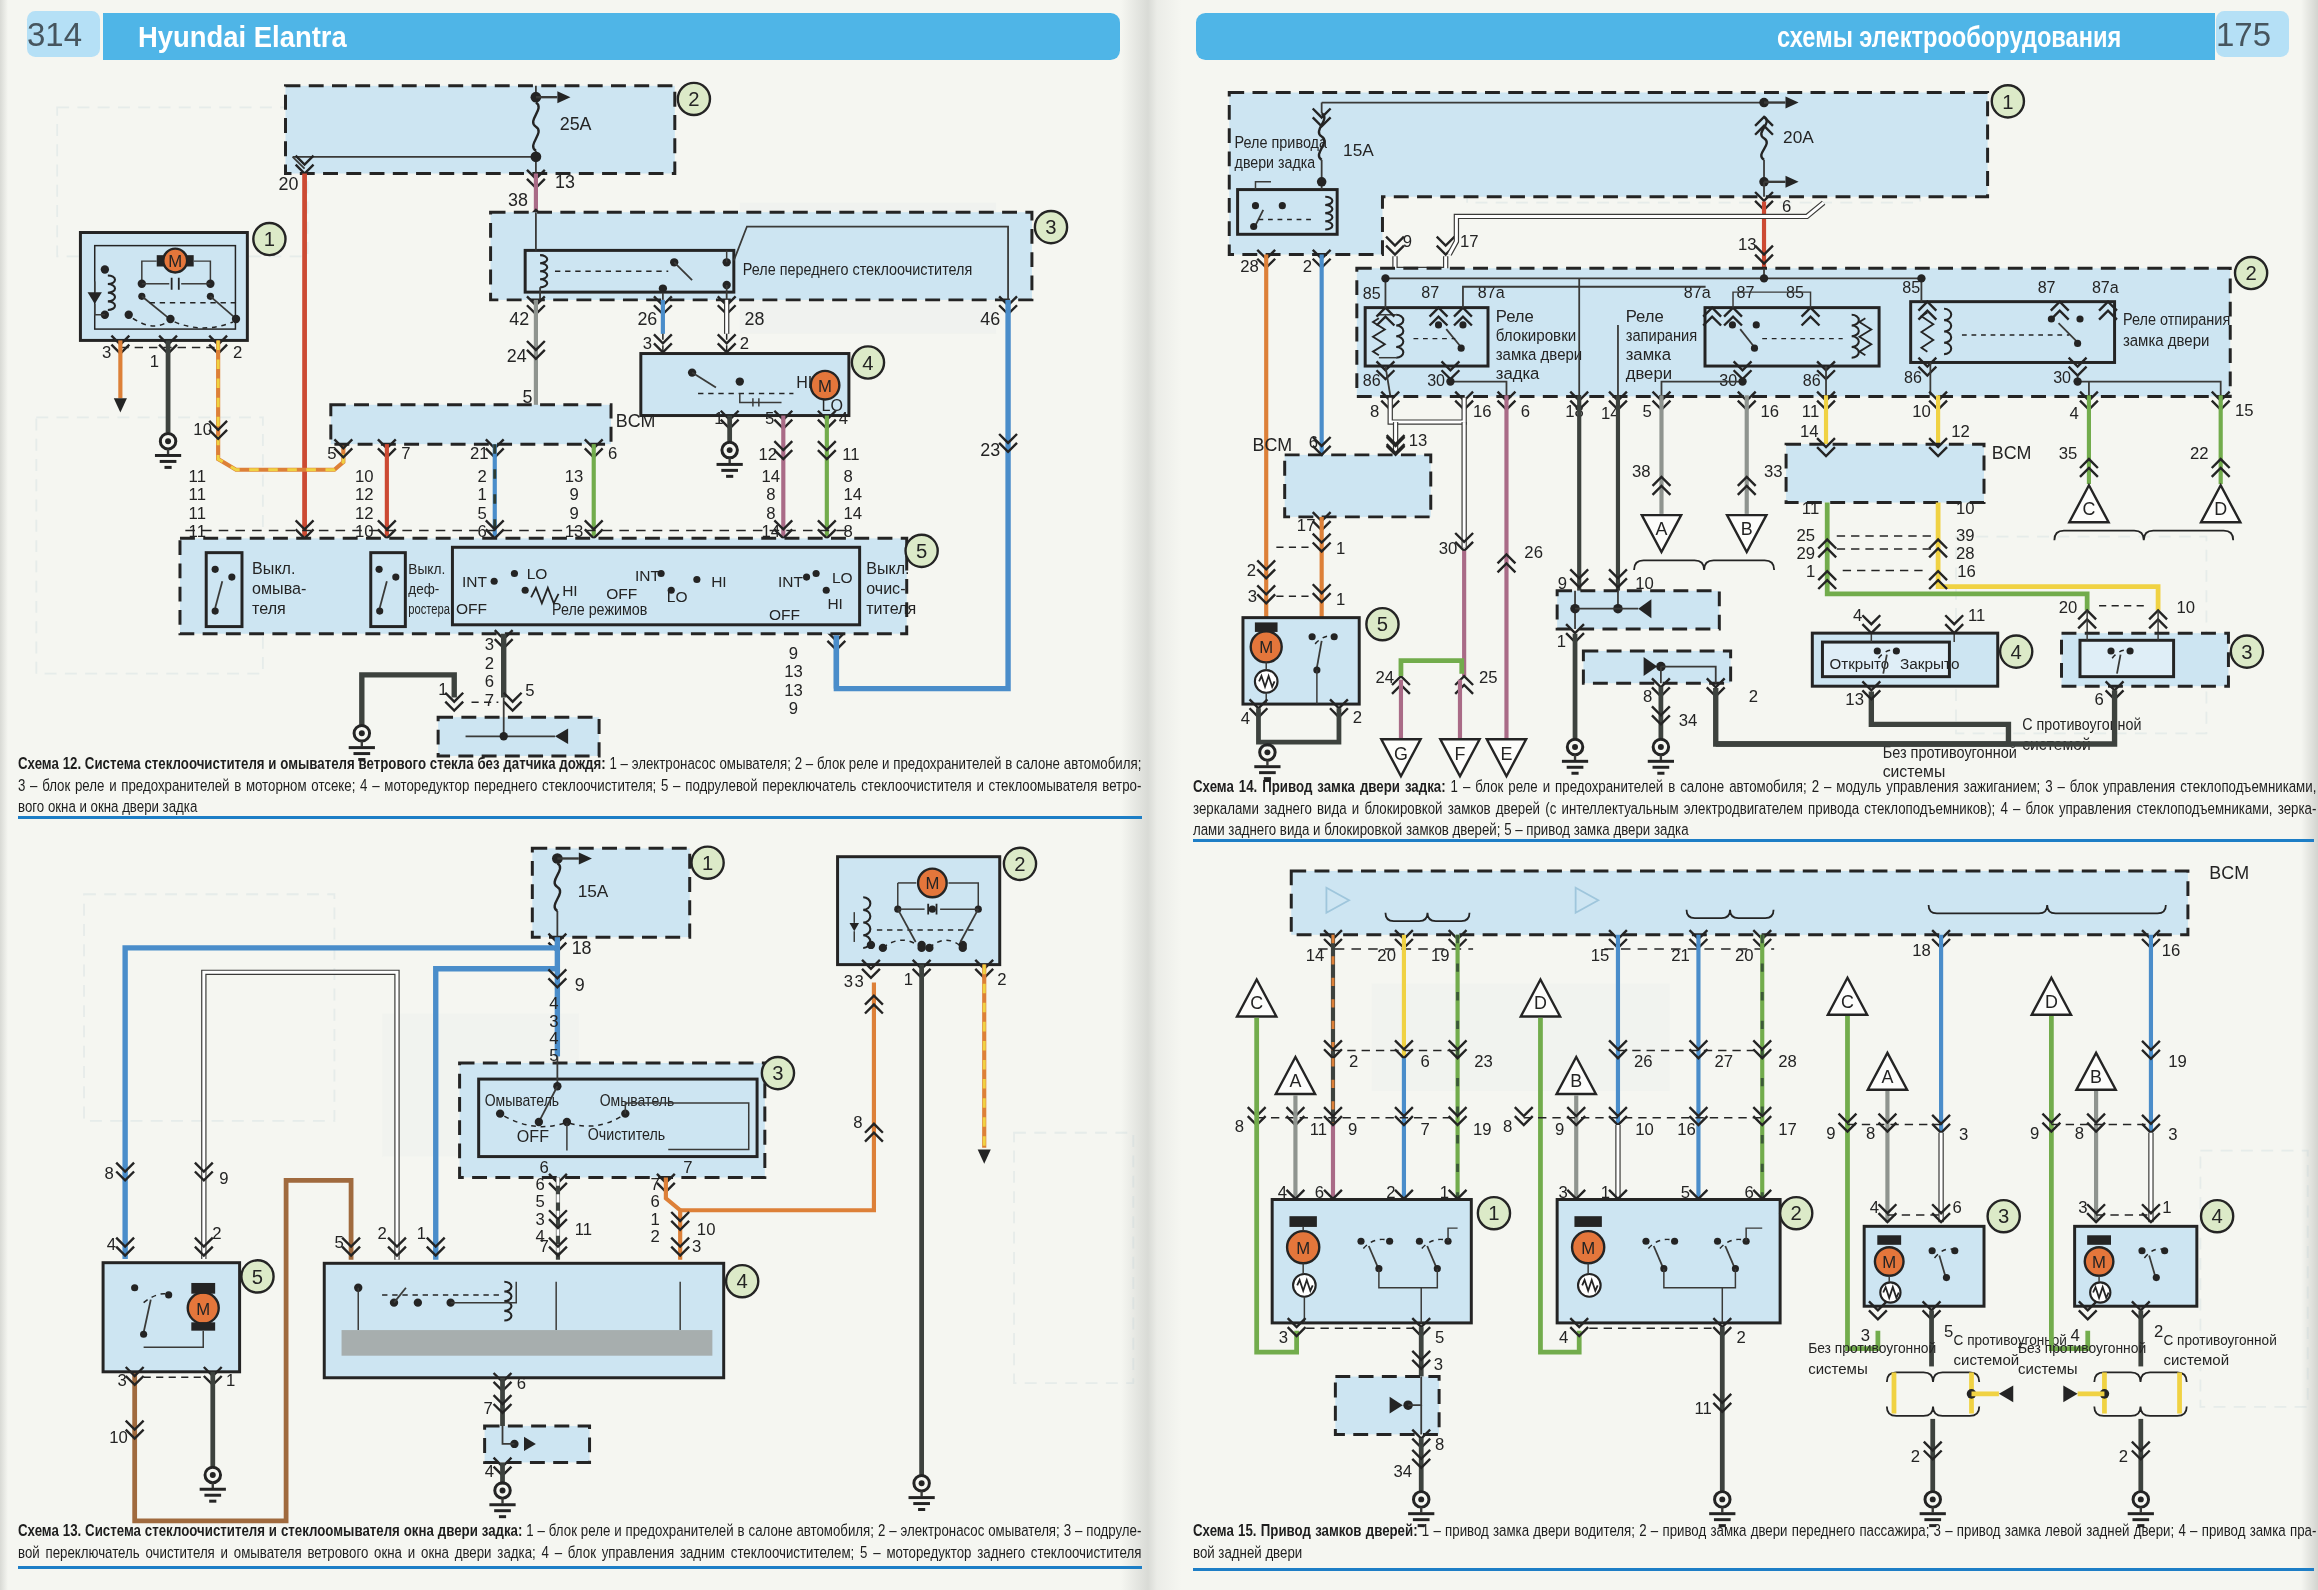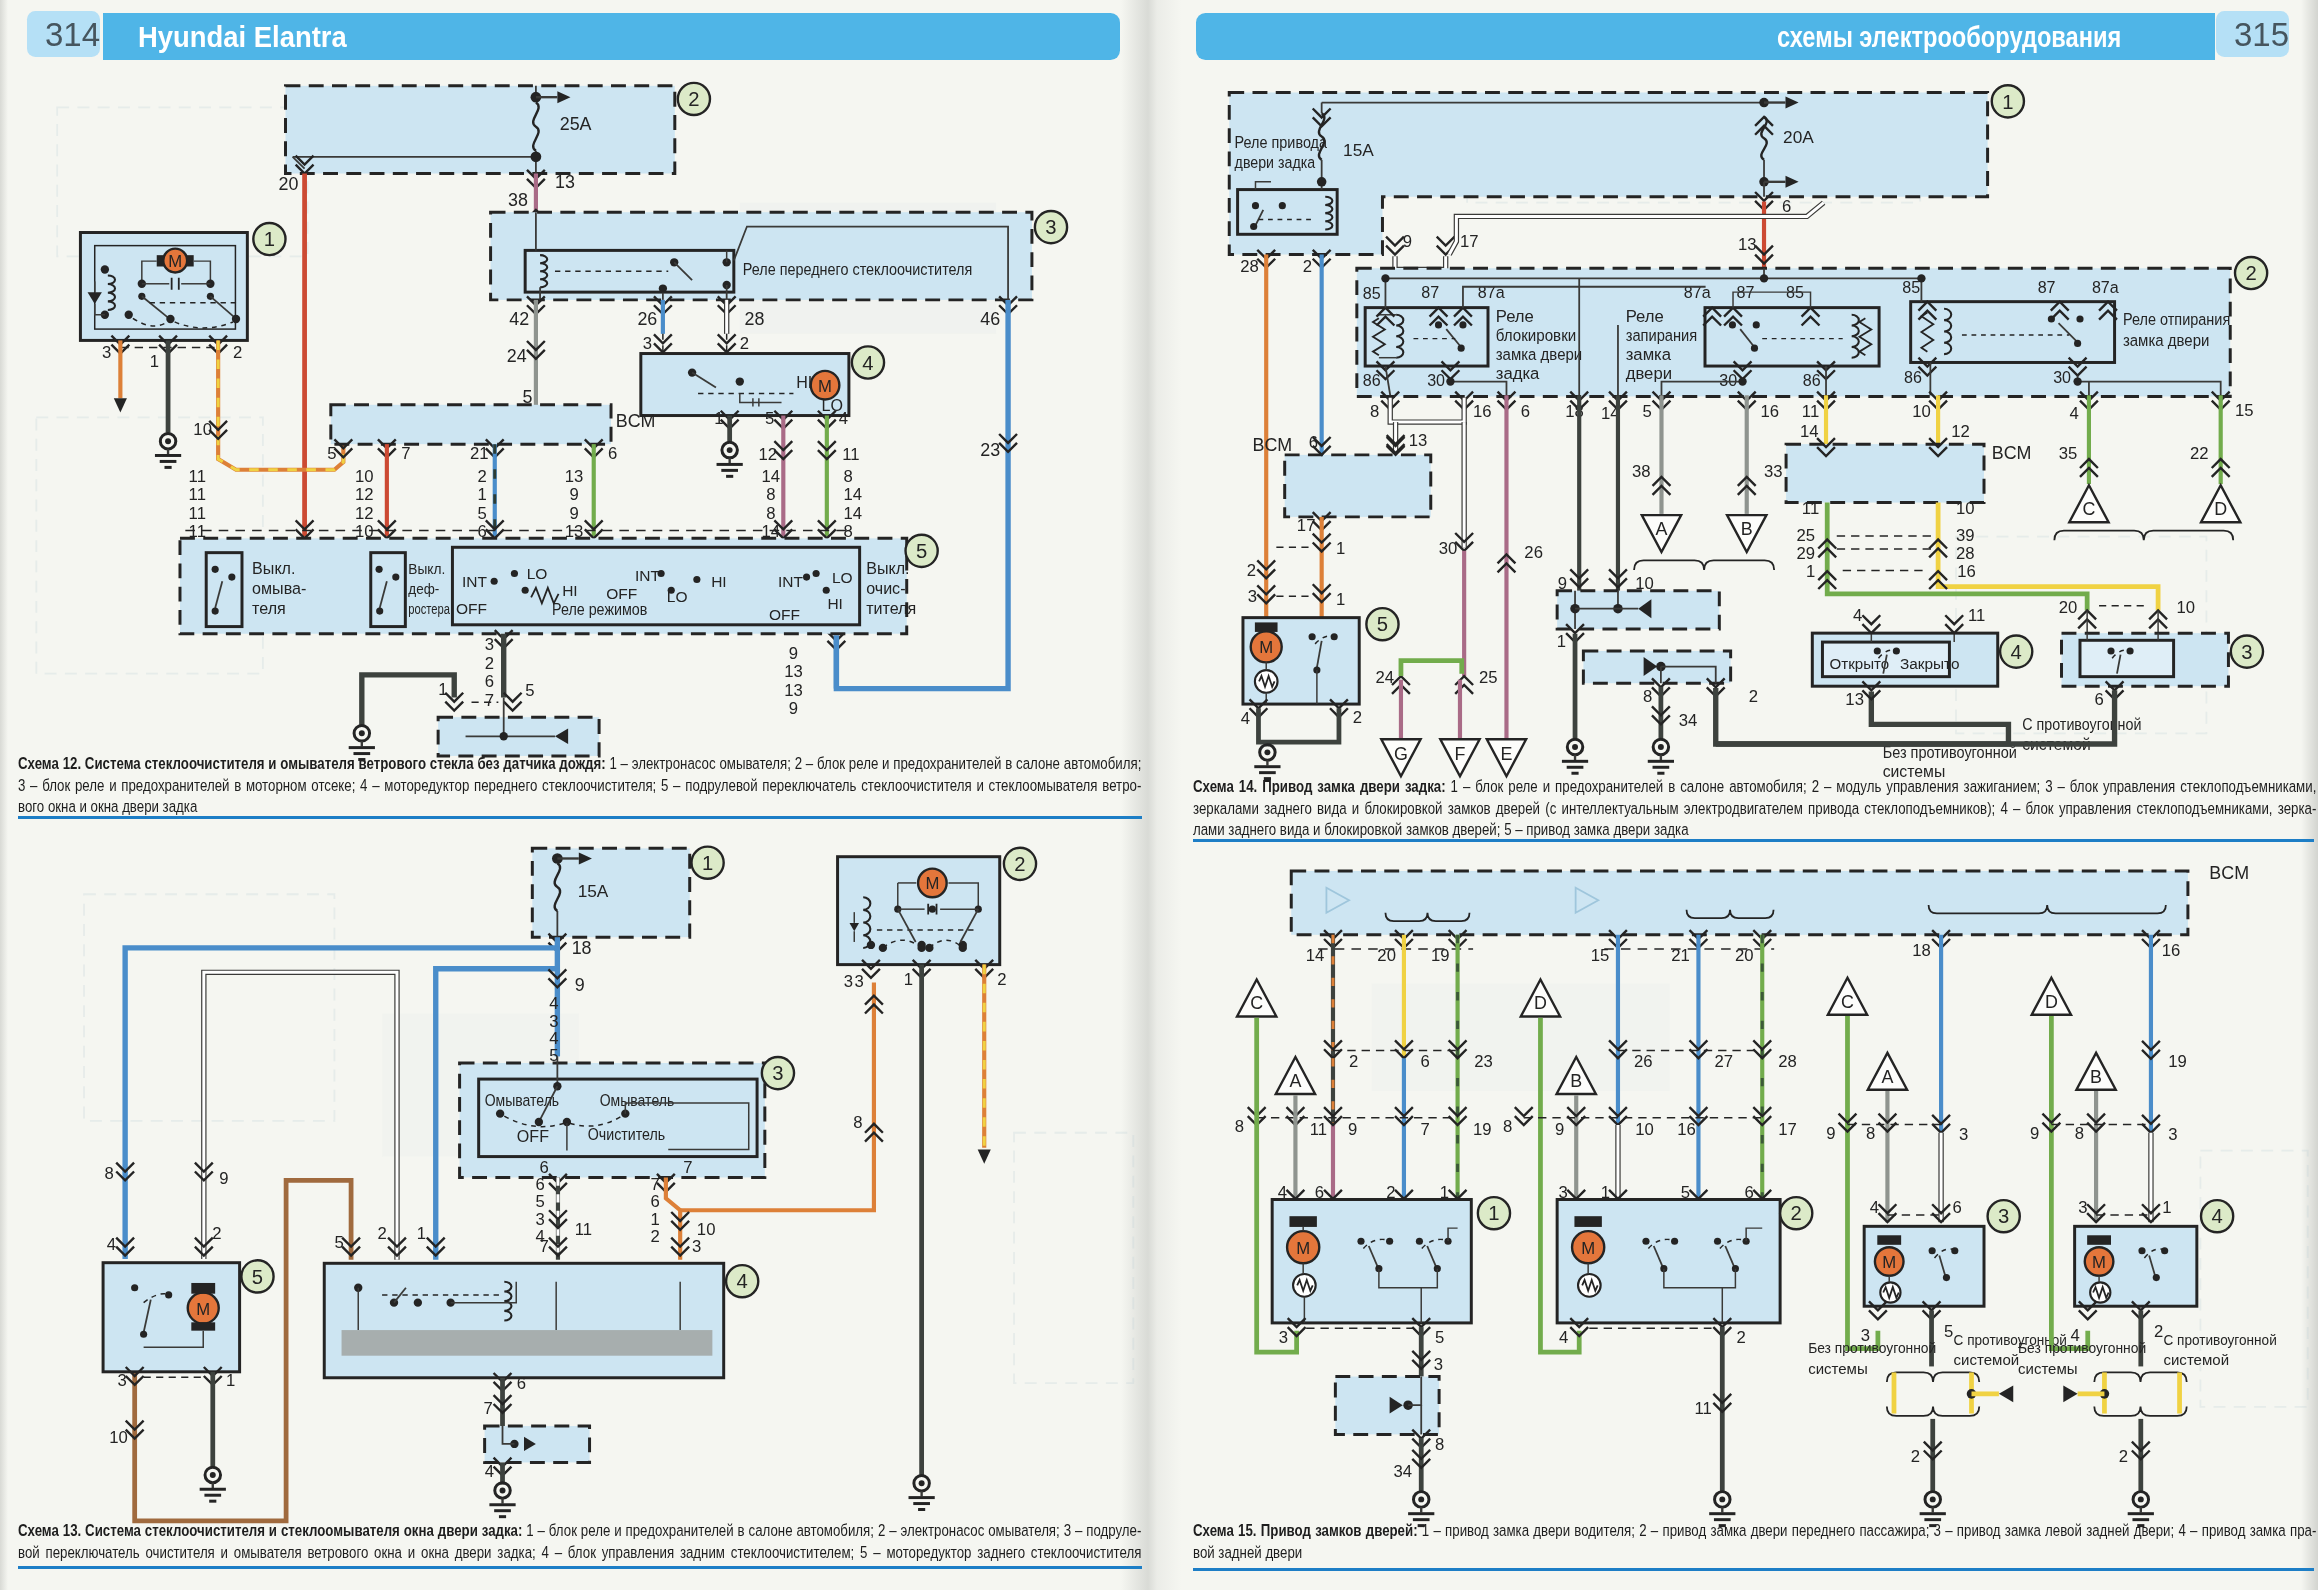--- a/index.html
+++ b/index.html
@@ -1,36 +1,36 @@
 <!DOCTYPE html>
 <html style="font-size:9.5px"><head><meta charset="utf-8">
 <style>
 html,body{margin:0;padding:0;}
 body{width:2319px;height:1590px;position:relative;background:#f5f6f1;font-family:"Liberation Sans",sans-serif;overflow:hidden;}
 .abs{position:absolute;}
 .bar{background:#4fb5e7;}
-.pgnum{background:#b5e0f6;border-radius:8.3px;color:#46555e;font-size:33px;text-align:right;}
+.pgnum{background:#b5e0f6;border-radius:8.3px;color:#46555e;font-size:33px;text-align:left;}
 .cap{font-size:16.7px;color:#1d1d1d;line-height:21.5px;width:1413px;transform:scaleX(0.795);transform-origin:0 0;}
 .cap .j{text-align:justify;text-align-last:justify;height:21.5px;overflow:hidden;}
 .cap .l{height:21.5px;}
 .blueline{background:#1d7ec6;height:3px;}
 .htxt{color:#ffffff;font-size:30px;font-weight:bold;}
 svg{position:absolute;left:0;top:0;}
 svg text{font-family:"Liberation Sans",sans-serif;}
 </style></head>
 <body>
 <div class="abs" style="left:2301px;top:0;width:18px;height:1590px;background:linear-gradient(90deg,rgba(170,172,168,0) 0%,rgba(150,152,148,0.38) 100%);"></div>
 <div class="abs" style="left:0;top:0;width:8.3px;height:1590px;background:linear-gradient(90deg,rgba(150,152,148,0.30) 0%,rgba(170,172,168,0) 100%);"></div>
 <div class="abs" style="left:1121px;top:0;width:60px;height:1590px;background:linear-gradient(90deg,rgba(190,192,188,0) 0%,rgba(178,181,177,0.42) 45%,rgba(205,207,203,0.25) 60%,rgba(190,192,188,0) 100%);"></div>
 <div class="abs pgnum" style="left:27px;top:10.7px;width:73px;height:46px;line-height:48px;">314</div>
 <div class="abs bar" style="left:103px;top:12.5px;width:1017px;height:47px;border-radius:0 9.5px 9.5px 0;"></div>
 <div class="abs htxt" style="left:138px;top:19.7px;transform:scaleX(0.914);transform-origin:0 0;">Hyundai Elantra</div>
 <div class="abs bar" style="left:1196px;top:12.5px;width:1019px;height:47px;border-radius:9.5px 0 0 9.5px;"></div>
 <div class="abs htxt" style="left:1777px;top:19.7px;transform:scaleX(0.787);transform-origin:0 0;">схемы электрооборудования</div>
-<div class="abs pgnum" style="left:2216px;top:10.7px;width:73px;height:46px;line-height:48px;">315</div>
+<div class="abs pgnum" style="left:2216px;top:10.7px;width:73px;height:46px;line-height:48px;">175</div>
 
 <div class="abs cap" style="left:18px;top:753px;">
 <div class="j"><b>Схема 12. Система стеклоочистителя и омывателя ветрового стекла без датчика дождя:</b> 1 – электронасос омывателя; 2 – блок реле и предохранителей в салоне автомобиля;</div>
     <div class="j">3 – блок реле и предохранителей в моторном отсеке; 4 – моторедуктор переднего стеклоочистителя; 5 – подрулевой переключатель стеклоочистителя и стеклоомывателя ветро-</div>
     <div class="l">вого окна и окна двери задка</div>
   </div>
 <div class="abs blueline" style="left:18px;top:816px;width:1124px;"></div>
 
 <div class="abs cap" style="left:18px;top:1520px;">
 <div class="j"><b>Схема 13. Система стеклоочистителя и стеклоомывателя окна двери задка:</b> 1 – блок реле и предохранителей в салоне автомобиля; 2 – электронасос омывателя; 3 – подруле-</div>

